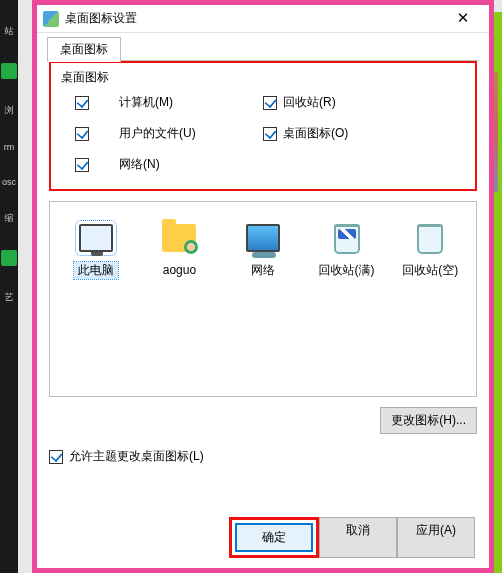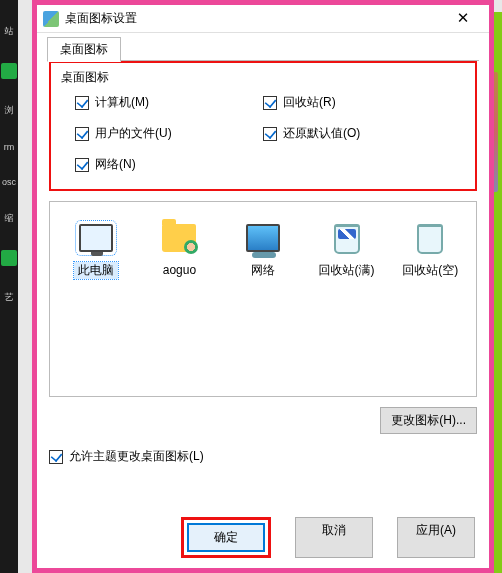--- a/index.html
+++ b/index.html
@@ -23,21 +23,21 @@
   .tab-strip { height: 24px; margin: 4px 0 0 10px; position: relative; }
   .tab { display: inline-block; padding: 3px 12px; font-size: 12px; border: 1px solid #bbb; border-bottom: 1px solid #fff; background: #fff; position: relative; z-index: 2; }
   .tab-line { position: absolute; left: 0; right: 10px; bottom: 0; border-bottom: 1px solid #bbb; z-index:1; }
   
   .body { padding: 2px 12px 10px 12px; }
   
   .red-box { border: 2px solid #e11; padding: 6px 10px 2px 10px; margin-top: -2px; }
   .section-title { font-size: 12px; margin-bottom: 8px; color: #000; }
   .check-grid { display: flex; flex-wrap: wrap; }
   .check-cell { width: 50%; margin-bottom: 14px; display: flex; align-items: center; }
-  .check-cell.indent { padding-left: 14px; }
+  .check-cell.indent { padding-left: 14px; gap: 24px; }
   .chk { width: 14px; height: 14px; border: 1px solid #333; margin-right: 6px; position: relative; background:#fff; }
   .chk.checked::after { content:""; position:absolute; left:2px; top:-1px; width:7px; height:10px; border-right:2px solid #0066cc; border-bottom:2px solid #0066cc; transform: rotate(40deg) scale(.8); }
   .chk-label { font-size: 12px; }
   
   .preview-panel { border: 1px solid #bbb; height: 196px; margin-top: 10px; padding: 22px 8px; display: flex; gap: 8px; }
   .preview-item { width: 78px; text-align: center; }
   .preview-item .ico { width: 34px; height: 28px; margin: 0 auto 8px auto; position: relative; }
   .preview-item .lbl { font-size: 12px; }
   .preview-item.selected .ico { outline: 1px dotted #3399ff; outline-offset: 3px; background: rgba(51,153,255,.12); }
   .preview-item.selected .lbl { background: rgba(51,153,255,.18); outline:1px dotted #3399ff; display:inline-block; padding:0 4px;}
@@ -50,21 +50,21 @@
   .ico.net { border:2px solid #444; border-radius:2px; background: linear-gradient(#5ec0f8,#2a7fc7); }
   .ico.net::after { content:""; position:absolute; left:4px; bottom:-8px; width:24px; height:6px; background:#69a; border-radius:3px; }
   .ico.bin { width:26px; height:30px; margin:0 auto 6px auto; border:2px solid #7aa; border-top:3px solid #7aa; border-radius:3px 3px 5px 5px; background:#e8f6fb; position:relative; }
   .ico.bin.full::before { content:""; position:absolute; left:2px; top:2px; width:18px; height:10px; background:linear-gradient(45deg,#36c 40%,#fff 41% 60%,#36c 61%); border-radius:2px; }
   
   .btn-row { display:flex; justify-content:flex-end; gap:26px; margin-top:10px; }
   .btn { min-width:90px; padding:4px 10px; font-size:12px; background:#e1e1e1; border:1px solid #adadad; text-align:center; cursor:pointer; }
   
   .allow-row { margin-top: 14px; display:flex; align-items:center; }
   
-  .bottom-row { position:absolute; left:0; right:0; bottom:10px; display:flex; justify-content:flex-end; gap:24px; padding:0 14px; }
+  .bottom-row { position:absolute; left:0; right:0; bottom:10px; display:flex; justify-content:flex-end; gap:0; padding:0 14px; }
   .bottom-row .btn { min-width:78px; }
   .ok-wrap { border:3px solid #e11; padding:3px; }
   .ok-wrap .btn { border:2px solid #0078d7; background:#e5f1fb; }
 </style>
 </head>
 <body>
 
 <div class="left-strip">
   <div class="txt">站</div>
   <div class="icon-stub"></div>
@@ -107,21 +107,21 @@
         <div class="check-cell">
           <span class="chk checked"></span>
           <span class="chk-label">回收站(R)</span>
         </div>
         <div class="check-cell indent">
           <span class="chk checked"></span>
           <span class="chk-label">用户的文件(U)</span>
         </div>
         <div class="check-cell">
           <span class="chk checked"></span>
-          <span class="chk-label">还原默认值(O)</span>
+          <span class="chk-label">桌面图标(O)</span>
         </div>
         <div class="check-cell indent">
           <span class="chk checked"></span>
           <span class="chk-label">网络(N)</span>
         </div>
       </div>
     </div>
 
     <div class="preview-panel">
       <div class="preview-item selected">

